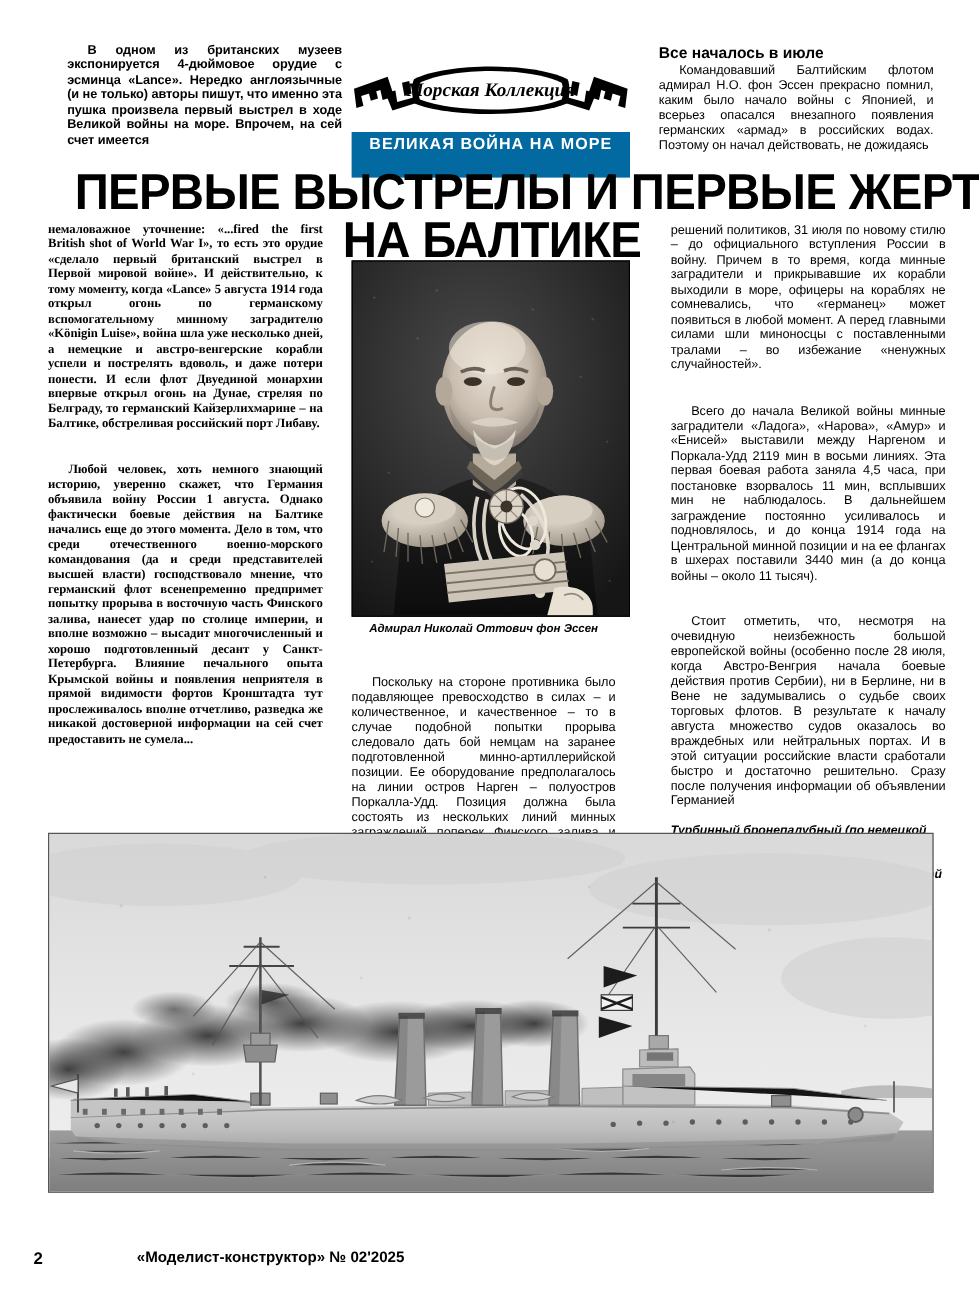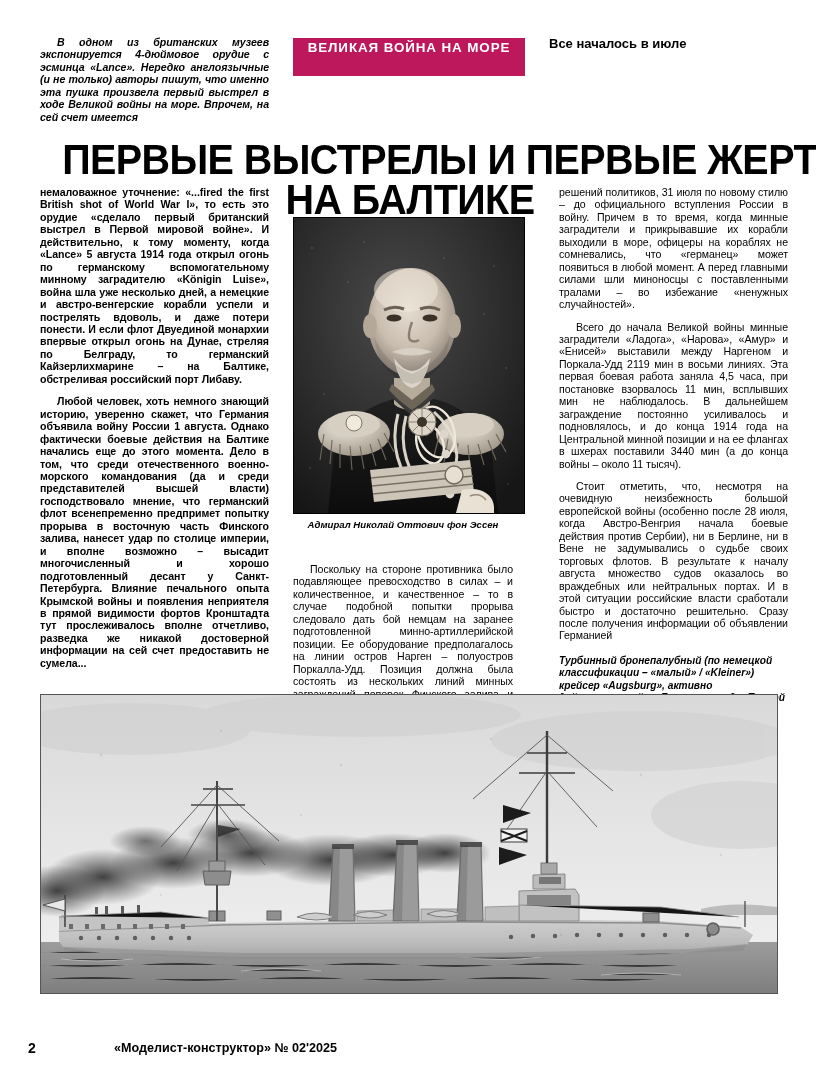--- a/index.html
+++ b/index.html
@@ -28,23 +28,22 @@
   
   .top-strip {
     position: absolute;
     left: 40px;
     top: 36px;
     width: 738px;
     height: 104px;
   }
   .top-col-left {
     position: absolute;
-    left: 0; top: 0;
+    left: 16px; top: 0;
     width: 229px;
-    font-style: italic;
   }
   .top-col-mid {
     position: absolute;
     left: 253px; top: 0;
     width: 232px;
     text-align: center;
   }
   .top-col-right {
     position: absolute;
     left: 509px; top: 0;
@@ -53,34 +52,34 @@
 
   .body-text {
     font-size: 10.6px;
     line-height: 12.45px;
     text-align: justify;
     font-weight: 700;
     letter-spacing: -0.05px;
   }
   .body-text.reg { font-weight: 400; }
   .body-text p { margin: 0; }
-  .body-text p + p { margin-top: 10px; }
+  .body-text p + p { margin-top: 26px; }
   .indent { text-indent: 17px; }
 
   
   .logo-wrap {
     position: relative;
     width: 232px;
     height: 72px;
   }
   .ribbon-svg { display: block; }
 
   .logo-bar {
     margin-top: 2px;
-    background: #be185d;
+    background: #0369a1;
     color: #ffffff;
     font-size: 13.4px;
     font-weight: 700;
     letter-spacing: 0.9px;
     line-height: 20px;
     height: 38px;
     text-align: center;
     white-space: nowrap;
   }
 
@@ -109,21 +108,21 @@
     left: 40px;
     top: 186px;
     width: 738px;
     height: 500px;
   }
   .col {
     position: absolute;
     top: 0;
     width: 229px;
   }
-  .col-1 { left: 0; }
+  .col-1 { left: 0; font-family: Liberation Serif, serif; }
   .col-2 { left: 253px; width: 220px; }
   .col-3 { left: 519px; }
 
   
   .portrait {
     position: relative;
     width: 232px;
     height: 297px;
     margin-top: 31px;
     background: #1a1a1a;
@@ -193,25 +192,50 @@
 
   <div class="top-strip">
 
     <div class="top-col-left">
       <div class="body-text">
         <p class="indent">В одном из британских музеев экспонируется 4-дюймовое орудие с эсминца «Lance». Нередко англоязычные (и не только) авторы пишут, что именно эта пушка произвела первый выстрел в ходе Великой войны на море. Впрочем, на сей счет имеется</p>
       </div>
     </div>
 
     <div class="top-col-mid">
+      <div class="logo-wrap">
+        <svg class="ribbon-svg" width="232" height="72" viewBox="0 0 232 72">
+          <g fill="#000">
+
+            <path d="M2 38 L30 28 L34 40 L58 34 L60 48 L34 56 L30 46 L4 54 Z"></path>
+            <path d="M8 44 L24 39 L26 48 L10 53 Z" fill="#fff"></path>
+            <path d="M36 36 L54 31 L56 44 L38 49 Z" fill="#fff"></path>
+            <path d="M14 40 L20 38 L22 46 L16 48 Z"></path>
+            <path d="M42 33 L48 31.5 L50 42 L44 44 Z"></path>
+
+            <path d="M230 38 L202 28 L198 40 L174 34 L172 48 L198 56 L202 46 L228 54 Z"></path>
+            <path d="M224 44 L208 39 L206 48 L222 53 Z" fill="#fff"></path>
+            <path d="M196 36 L178 31 L176 44 L194 49 Z" fill="#fff"></path>
+            <path d="M218 40 L212 38 L210 46 L216 48 Z"></path>
+            <path d="M190 33 L184 31.5 L182 42 L188 44 Z"></path>
+
+            <path d="M52 30 C 80 16, 152 16, 180 30 C 182 34, 182 44, 180 50 C 152 62, 80 62, 52 50 C 50 44, 50 34, 52 30 Z"></path>
+            <path d="M57 33 C 84 20, 148 20, 175 33 C 176.5 36.5, 176.5 43.5, 175 47 C 148 58, 84 58, 57 47 C 55.5 43.5, 55.5 36.5, 57 33 Z" fill="#fff"></path>
+          </g>
+          <text x="116" y="44" text-anchor="middle" font-family="'Liberation Serif', serif" font-size="16" font-style="italic" font-weight="700" fill="#000">Морская Коллекция</text>
+        </svg>
+      </div>
       <div class="logo-bar">ВЕЛИКАЯ ВОЙНА НА МОРЕ</div>
     </div>
 
     <div class="top-col-right">
       <div style="font-size:13px;font-weight:700;line-height:15px;margin-bottom:2px;">Все началось в июле</div>
+      <div class="body-text reg">
+        <p class="indent">Командовавший Балтийским флотом адмирал Н.О. фон Эссен прекрасно помнил, каким было начало войны с Японией, и всерьез опасался внезапного появления германских «армад» в российских водах. Поэтому он начал действовать, не дожидаясь</p>
+      </div>
     </div>
   </div>
 
   <div class="headline">
     <span class="l1">ПЕРВЫЕ ВЫСТРЕЛЫ И ПЕРВЫЕ ЖЕРТВЫ</span>
     <span class="l2">НА БАЛТИКЕ</span>
   </div>
 
   <div class="cols">
 

